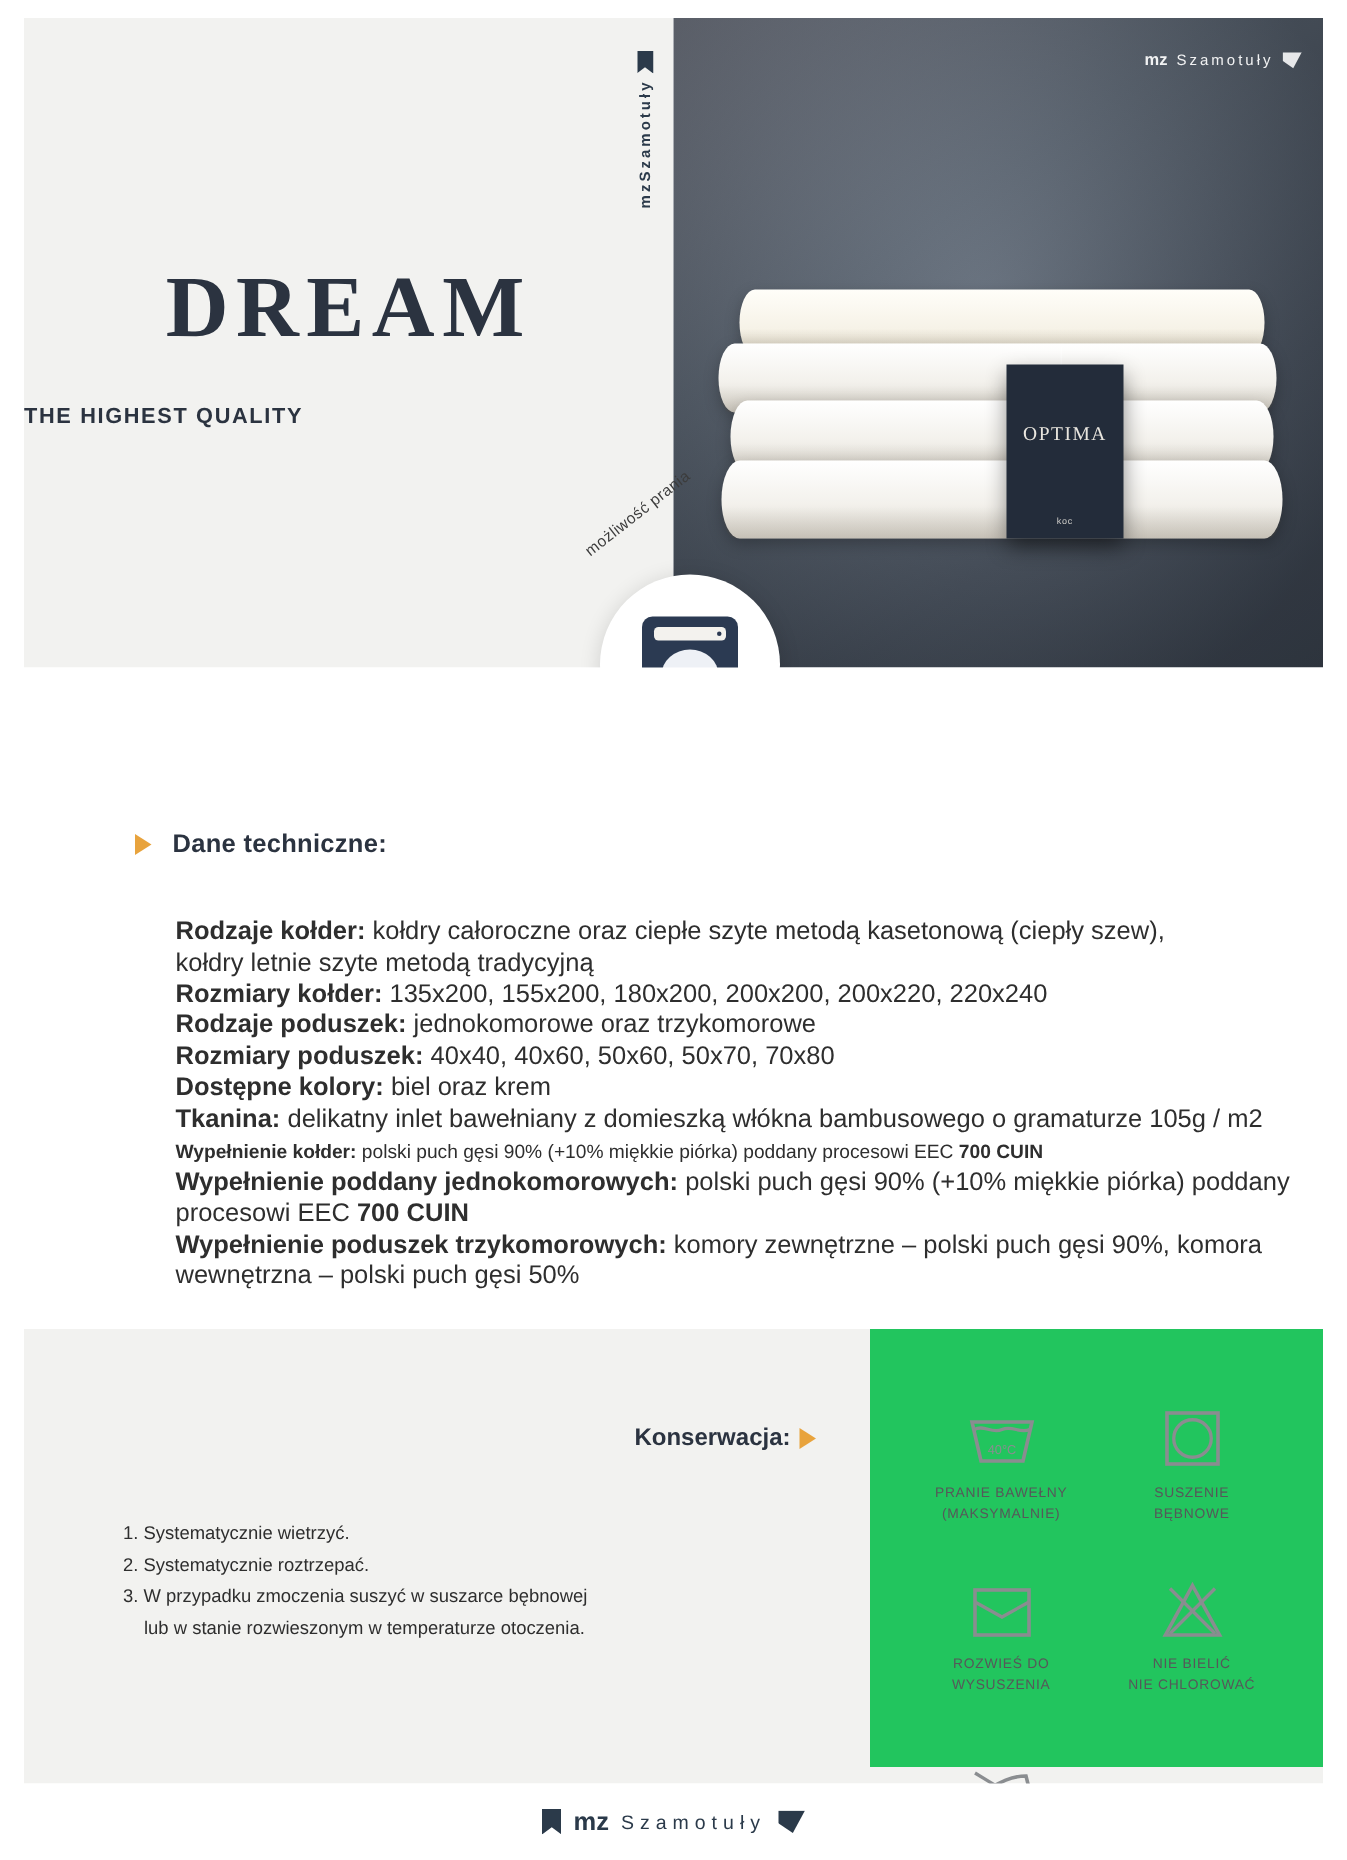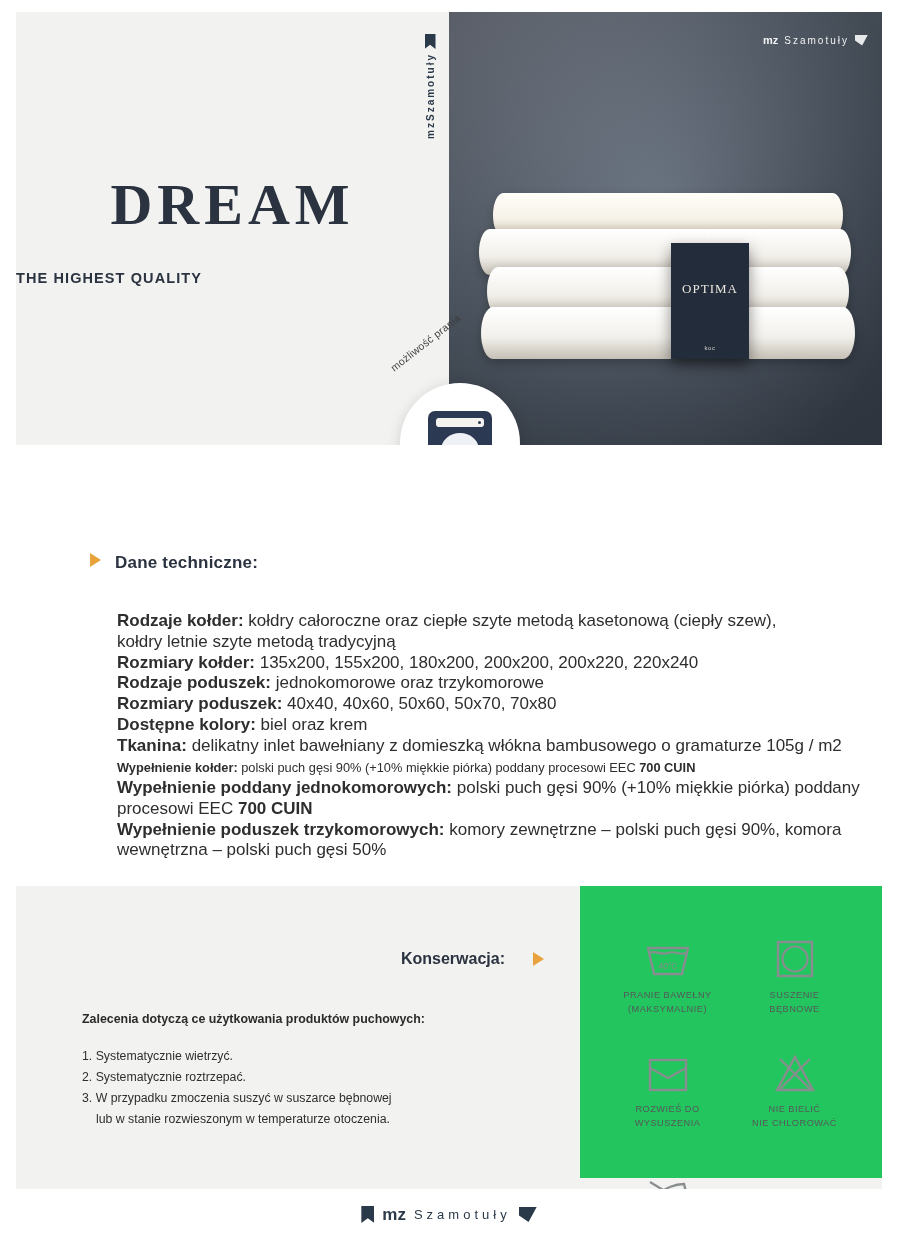--- a/index.html
+++ b/index.html
@@ -216,21 +216,21 @@
   
   .specs {
     position: absolute;
     left: 16px; top: 445px;
     width: 866px; height: 440px;
     background: #ffffff;
   }
   .specs-head {
     position: absolute;
     left: 74px; top: 108px;
-    display: flex; align-items: flex-start; gap: 14px;
+    display: flex; align-items: center; gap: 14px;
   }
   .tri-right {
     width: 0; height: 0;
     border-left: 11px solid #e8a33d;
     border-top: 7px solid transparent;
     border-bottom: 7px solid transparent;
   }
   .specs-title {
     font-size: 17px;
     font-weight: 700;
@@ -264,21 +264,21 @@
     width: 564px; height: 303px;
   }
   .care-right {
     position: relative;
     width: 302px; height: 292px;
     background: #22c55e;
   }
   .care-head {
     position: absolute;
     right: 36px; top: 64px;
-    display: flex; align-items: center; gap: 28px;
+    display: flex; align-items: center; gap: 6px;
   }
   .care-title {
     font-size: 16px;
     font-weight: 700;
     color: #2b3340;
   }
   .care-body {
     position: absolute;
     left: 66px; top: 126px;
     width: 470px;
@@ -466,21 +466,20 @@
 
   <section class="care">
 
     <div class="care-left">
       <div class="care-head">
         <span class="care-title">Konserwacja:</span>
         <span class="tri-right"></span>
       </div>
 
       <div class="care-body">
-        <div class="care-lead">Zalecenia dotyczą ce użytkowania produktów puchowych:</div>
         <div class="care-item">
           <span>1. Systematycznie wietrzyć.</span>
         </div>
         <div class="care-item">
           <span>2. Systematycznie roztrzepać.</span>
         </div>
         <div class="care-item">
           <span>3. W przypadku zmoczenia suszyć w suszarce bębnowej</span>
           <span class="cont">lub w stanie rozwieszonym w temperaturze otoczenia.</span>
         </div>

